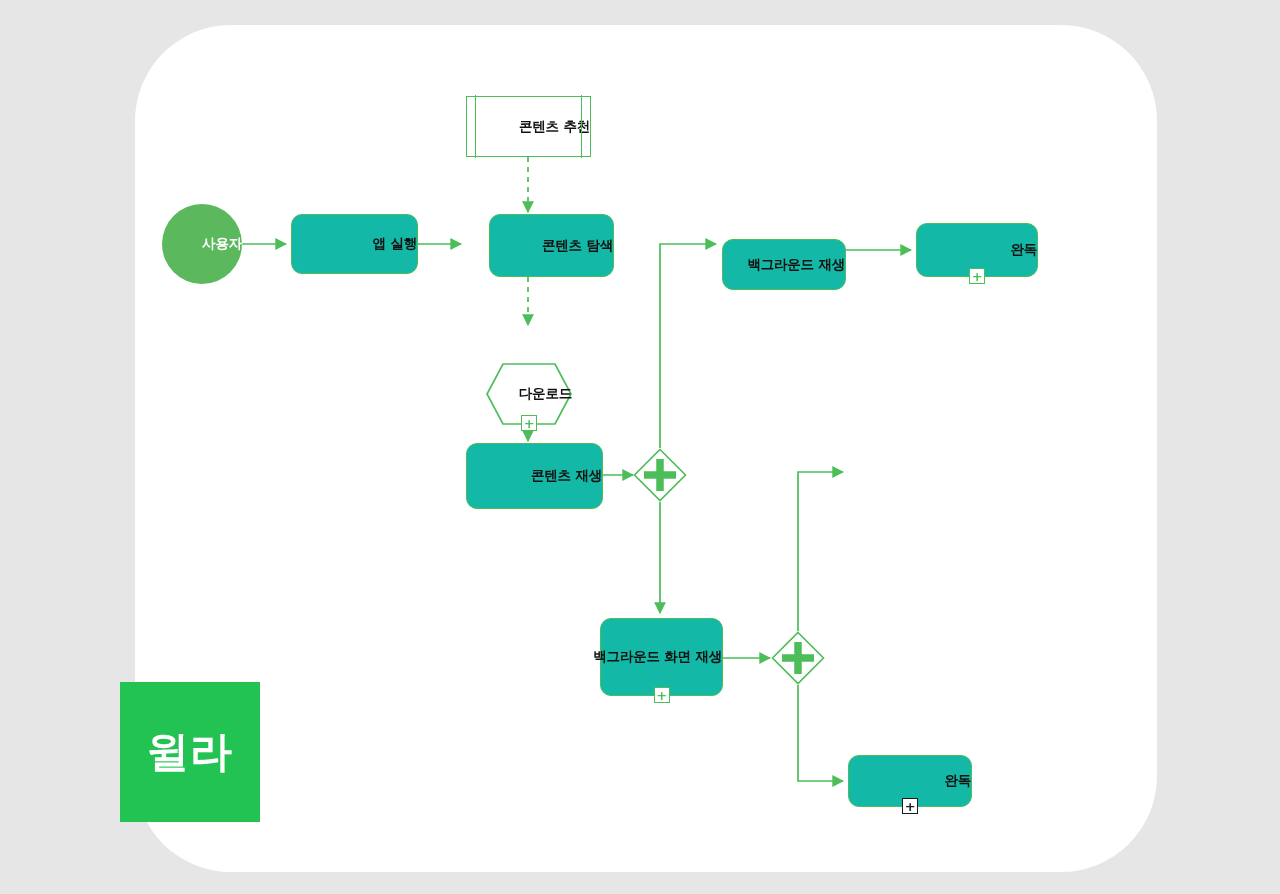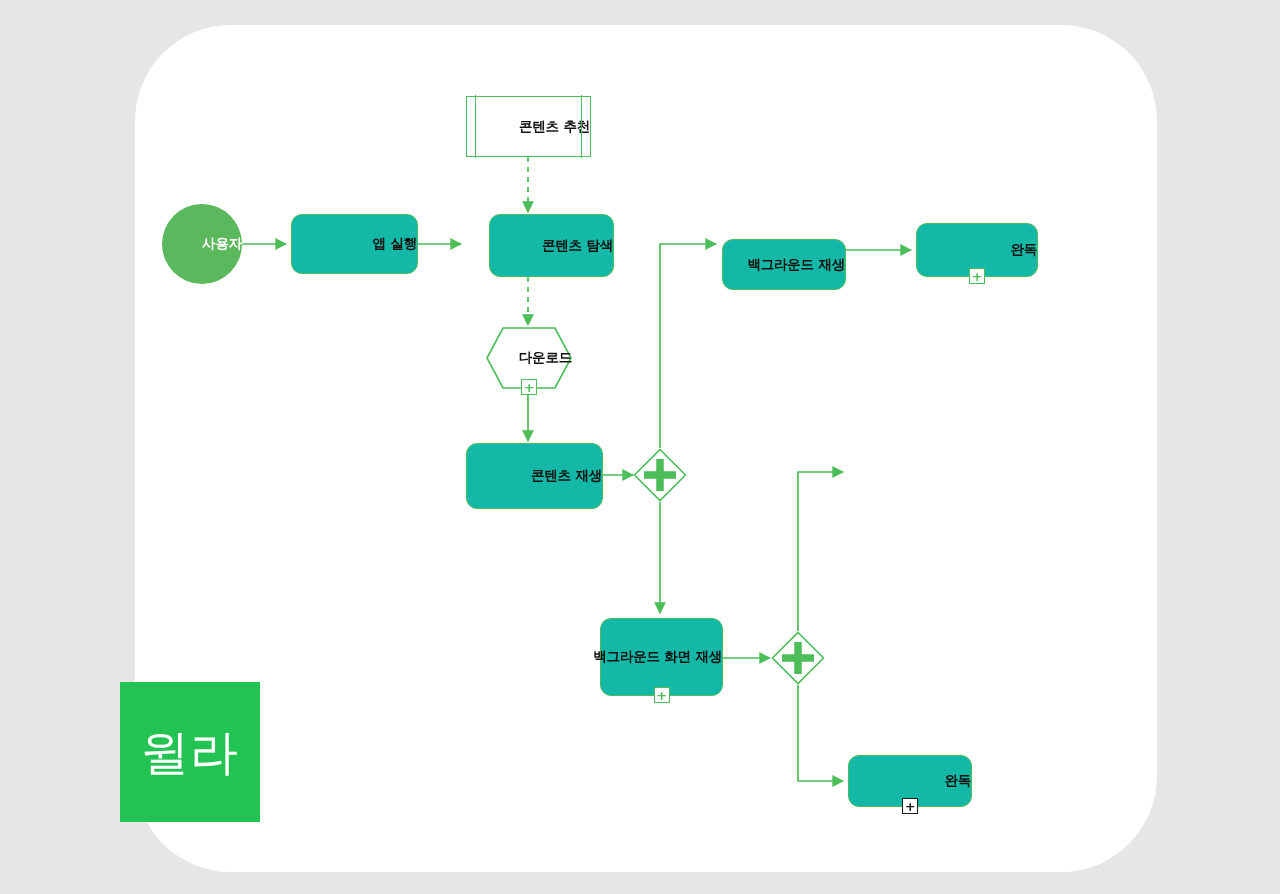--- a/index.html
+++ b/index.html
@@ -76,20 +76,21 @@
   
   .start-circle {
     background: #5cb85c;
     border-radius: 50%;
     color: #ffffff;
     font-family: Liberation Mono, monospace;
   }
   
   .hexagon {
     background: transparent;
+    margin-top: 36px;
   }
   .hexagon .hex-svg {
     position: absolute;
     left: 0; top: 0;
     width: 100%; height: 100%;
   }
   .hexagon .hex-label {
     position: relative;
     z-index: 2;
   }
@@ -136,22 +137,22 @@
     top: 682px;
     width: 140px;
     height: 140px;
     background: #22c353;
     display: flex;
     align-items: center;
     justify-content: center;
   }
   #logo .logo-text {
     color: #ffffff;
-    font-size: 48px;
-    font-weight: normal;
+    font-size: 42px;
+    font-weight: bold;
     letter-spacing: 1px;
     line-height: 1;
   }
 </style>
 </head>
 <body>
 
 <div id="stage">
 
   <div id="card"></div>

